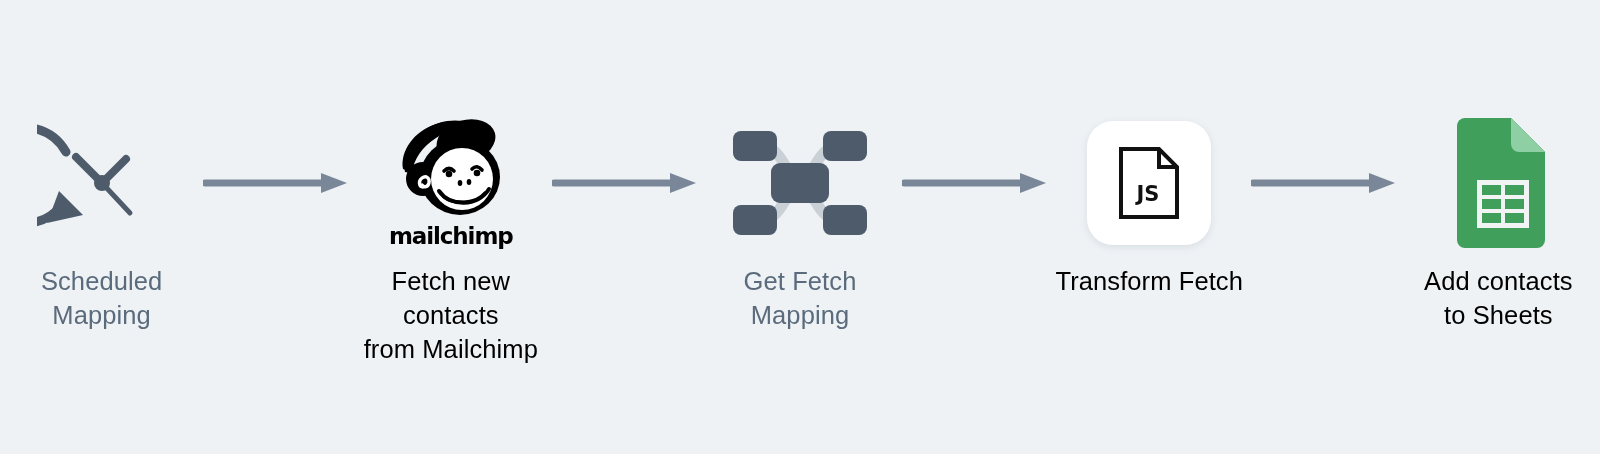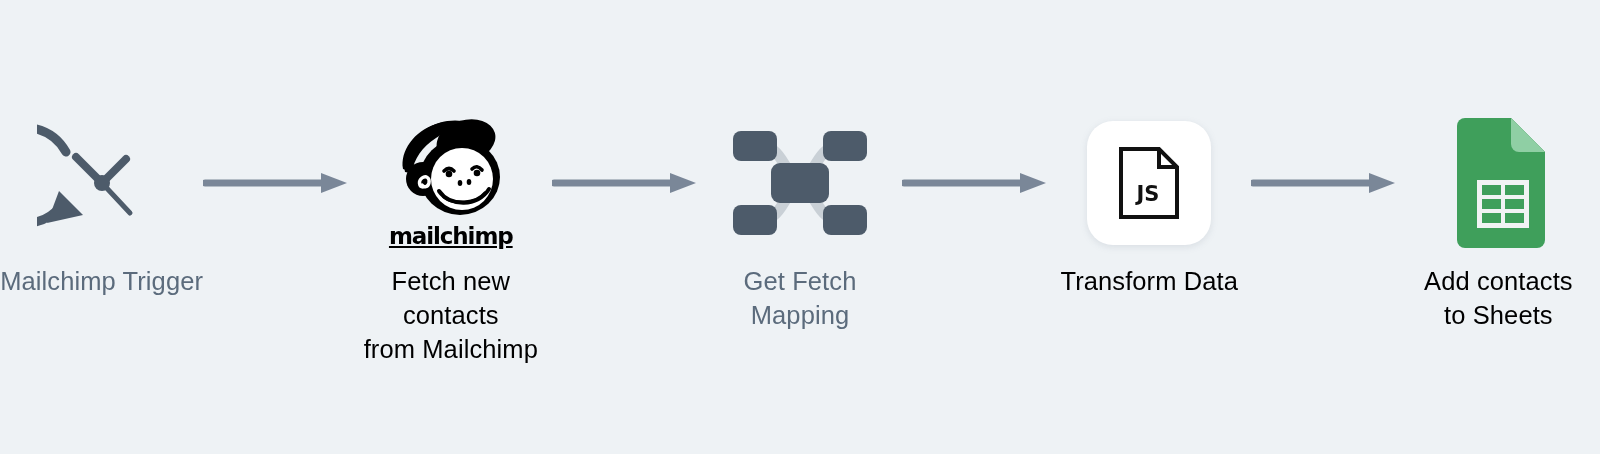--- a/index.html
+++ b/index.html
@@ -30,21 +30,20 @@
     display: flex;
     flex-direction: column;
     align-items: center;
     padding-top: 118px;
   }
   .icon-box {
     height: 130px;
     display: flex;
     align-items: center;
     justify-content: center;
-    text-decoration: underline;
   }
   .node-label {
     margin-top: 16px;
     font-size: 25.5px;
     line-height: 34px;
     text-align: center;
     white-space: pre-line;
     letter-spacing: .1px;
   }
   .label-slate  { color: #5b6b7c; }
@@ -105,21 +104,21 @@
         <path d="M 10 105 L 46 97 L 22 73 Z" fill="#4d5b6a"></path>
 
         <line x1="65" y1="65" x2="39" y2="39" stroke="#4d5b6a" stroke-width="8" stroke-linecap="round"></line>
 
         <line x1="65" y1="65" x2="89" y2="41" stroke="#4d5b6a" stroke-width="8" stroke-linecap="round"></line>
 
         <line x1="65" y1="65" x2="93" y2="95" stroke="#4d5b6a" stroke-width="5" stroke-linecap="round"></line>
         <circle cx="65" cy="65" r="8" fill="#4d5b6a"></circle>
       </svg>
     </div>
-    <div class="node-label label-slate">Mailchimp Trigger</div>
+    <div class="node-label label-slate">Scheduled Mapping</div>
   </div>
 
   <div class="arrow">
     <svg width="146" height="24" viewBox="0 0 146 24">
       <line x1="2" y1="12" x2="122" y2="12" stroke="#7a8798" stroke-width="7" stroke-linecap="round"></line>
       <path d="M 118 2 L 144 12 L 118 22 Z" fill="#7a8798"></path>
     </svg>
   </div>
 
   <div class="node">
@@ -209,21 +208,21 @@
     <div class="icon-box">
       <div class="js-card">
         <svg width="64" height="76" viewBox="0 0 64 76">
 
           <path d="M4 4 H 42 L 60 22 V 72 H 4 Z" fill="#ffffff" stroke="#111111" stroke-width="4" stroke-linejoin="miter"></path>
           <path d="M42 4 V 22 H 60" fill="none" stroke="#111111" stroke-width="4" stroke-linejoin="miter"></path>
           <text x="31" y="56" text-anchor="middle" font-family="DejaVu Sans, sans-serif" font-size="21" font-weight="700" fill="#111111">JS</text>
         </svg>
       </div>
     </div>
-    <div class="node-label label-navy">Transform Data</div>
+    <div class="node-label label-navy">Transform Fetch</div>
   </div>
 
   <div class="arrow">
     <svg width="146" height="24" viewBox="0 0 146 24">
       <line x1="2" y1="12" x2="122" y2="12" stroke="#7a8798" stroke-width="7" stroke-linecap="round"></line>
       <path d="M 118 2 L 144 12 L 118 22 Z" fill="#7a8798"></path>
     </svg>
   </div>
 
   <div class="node">

